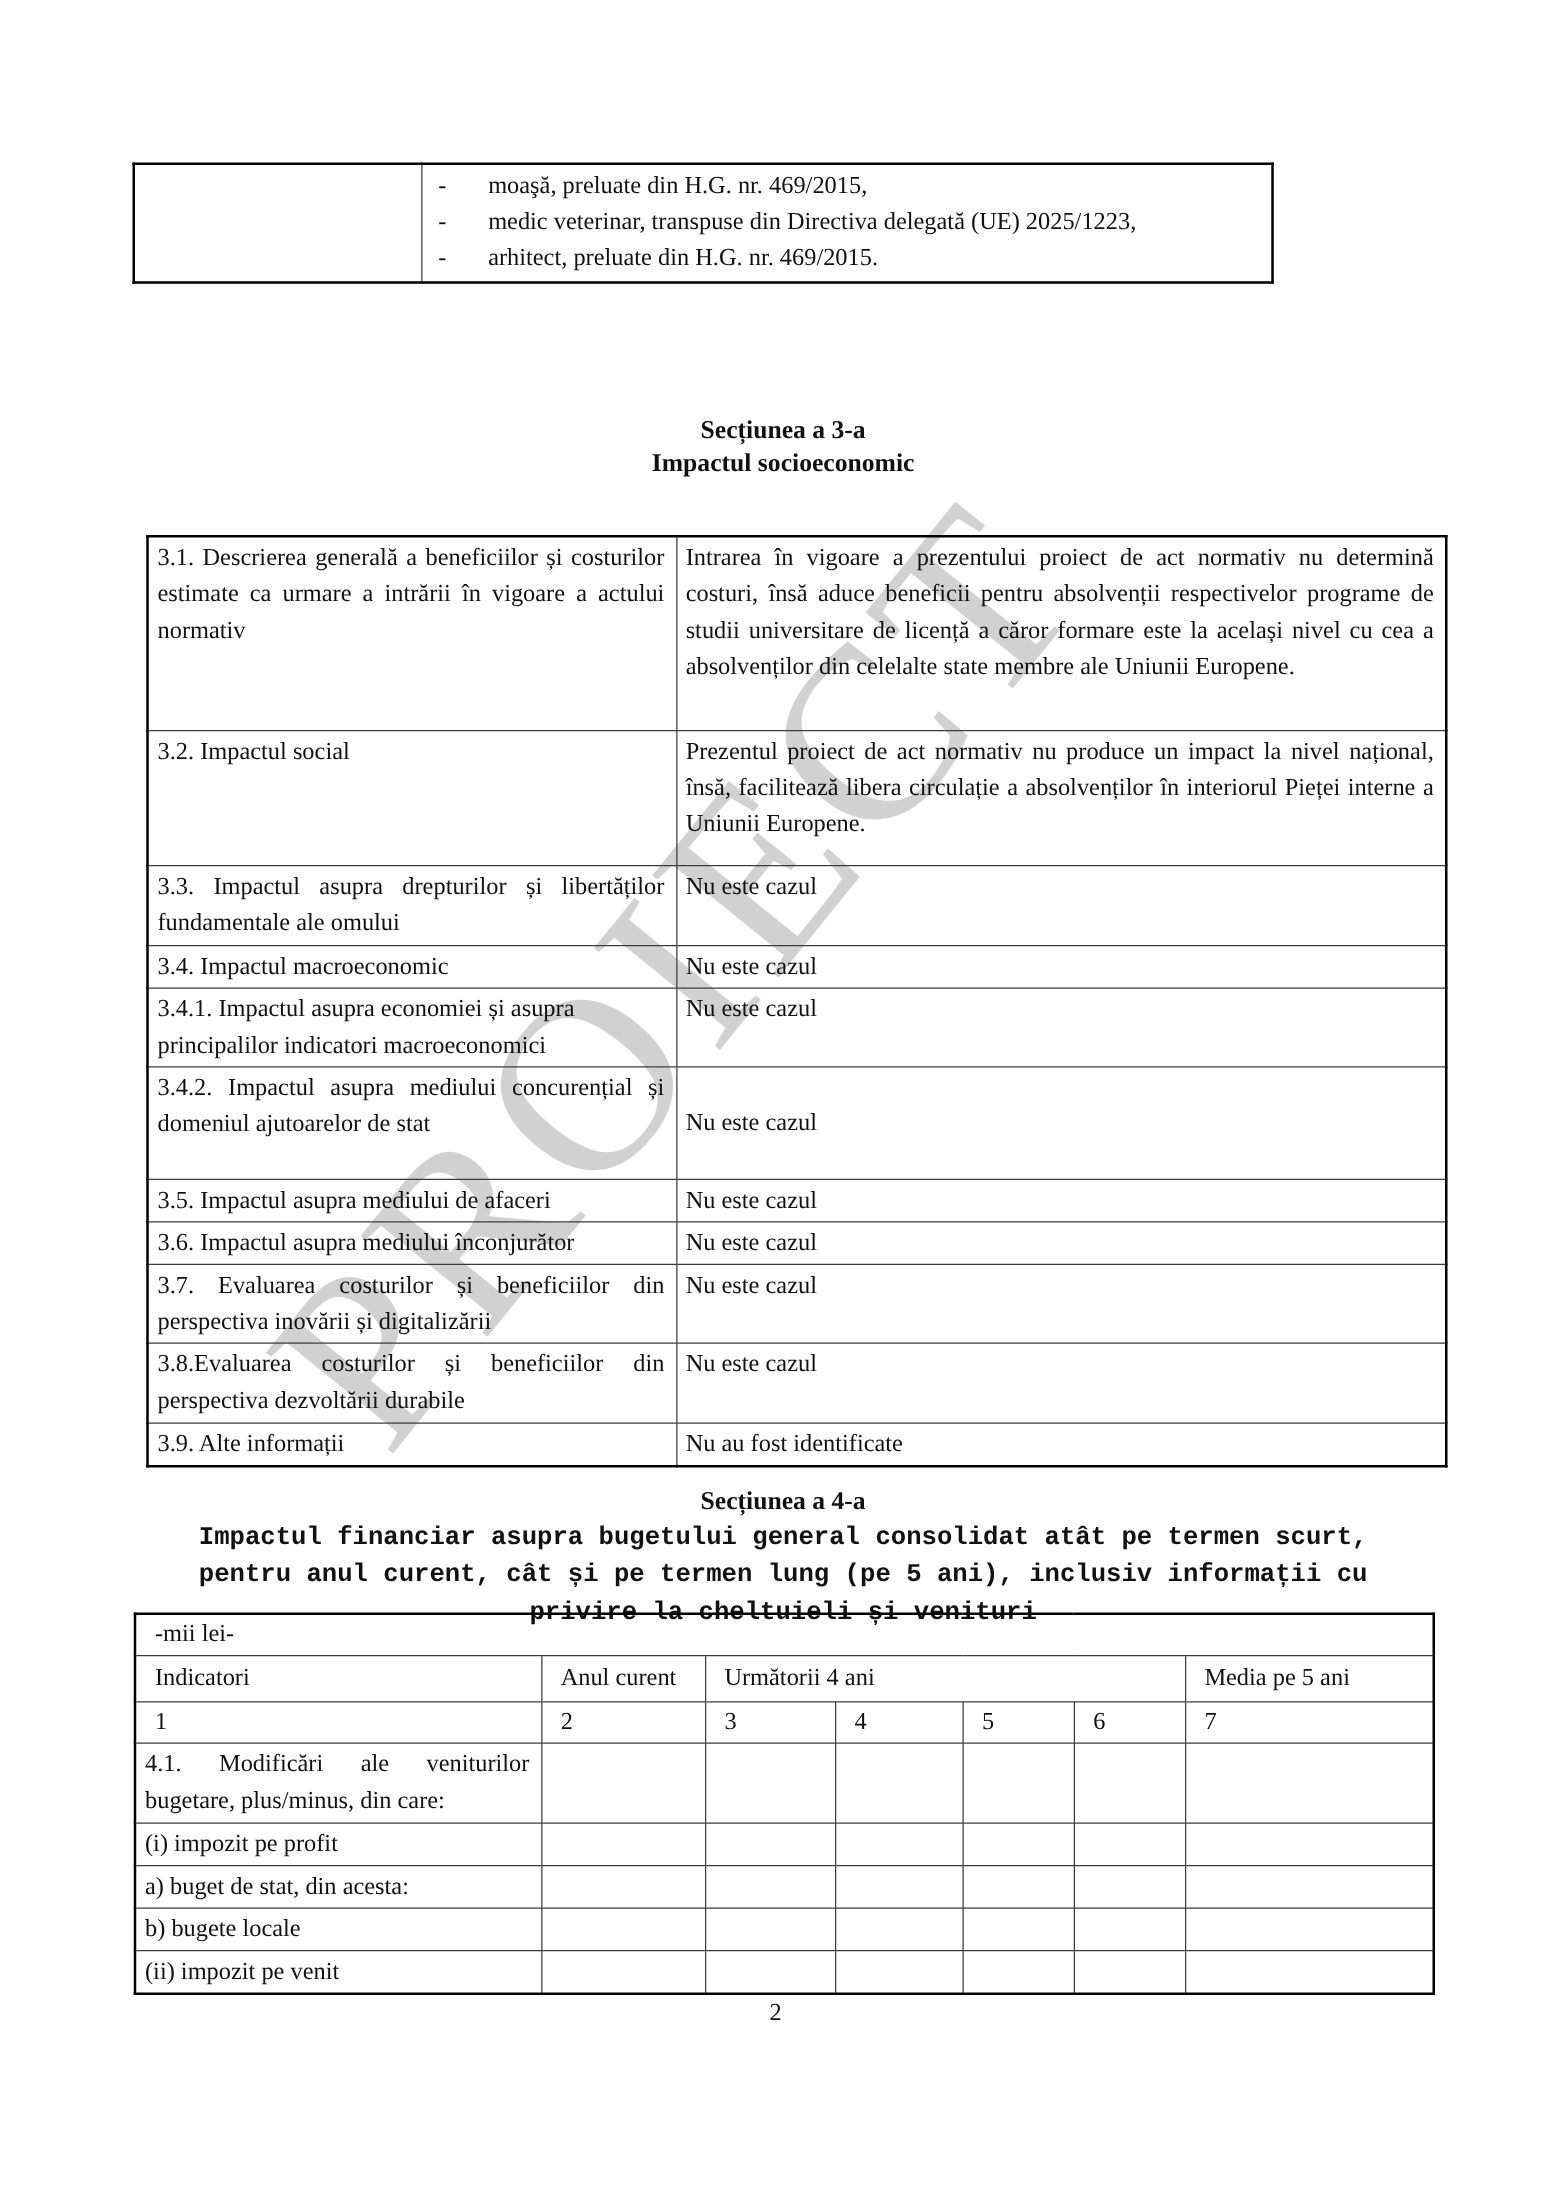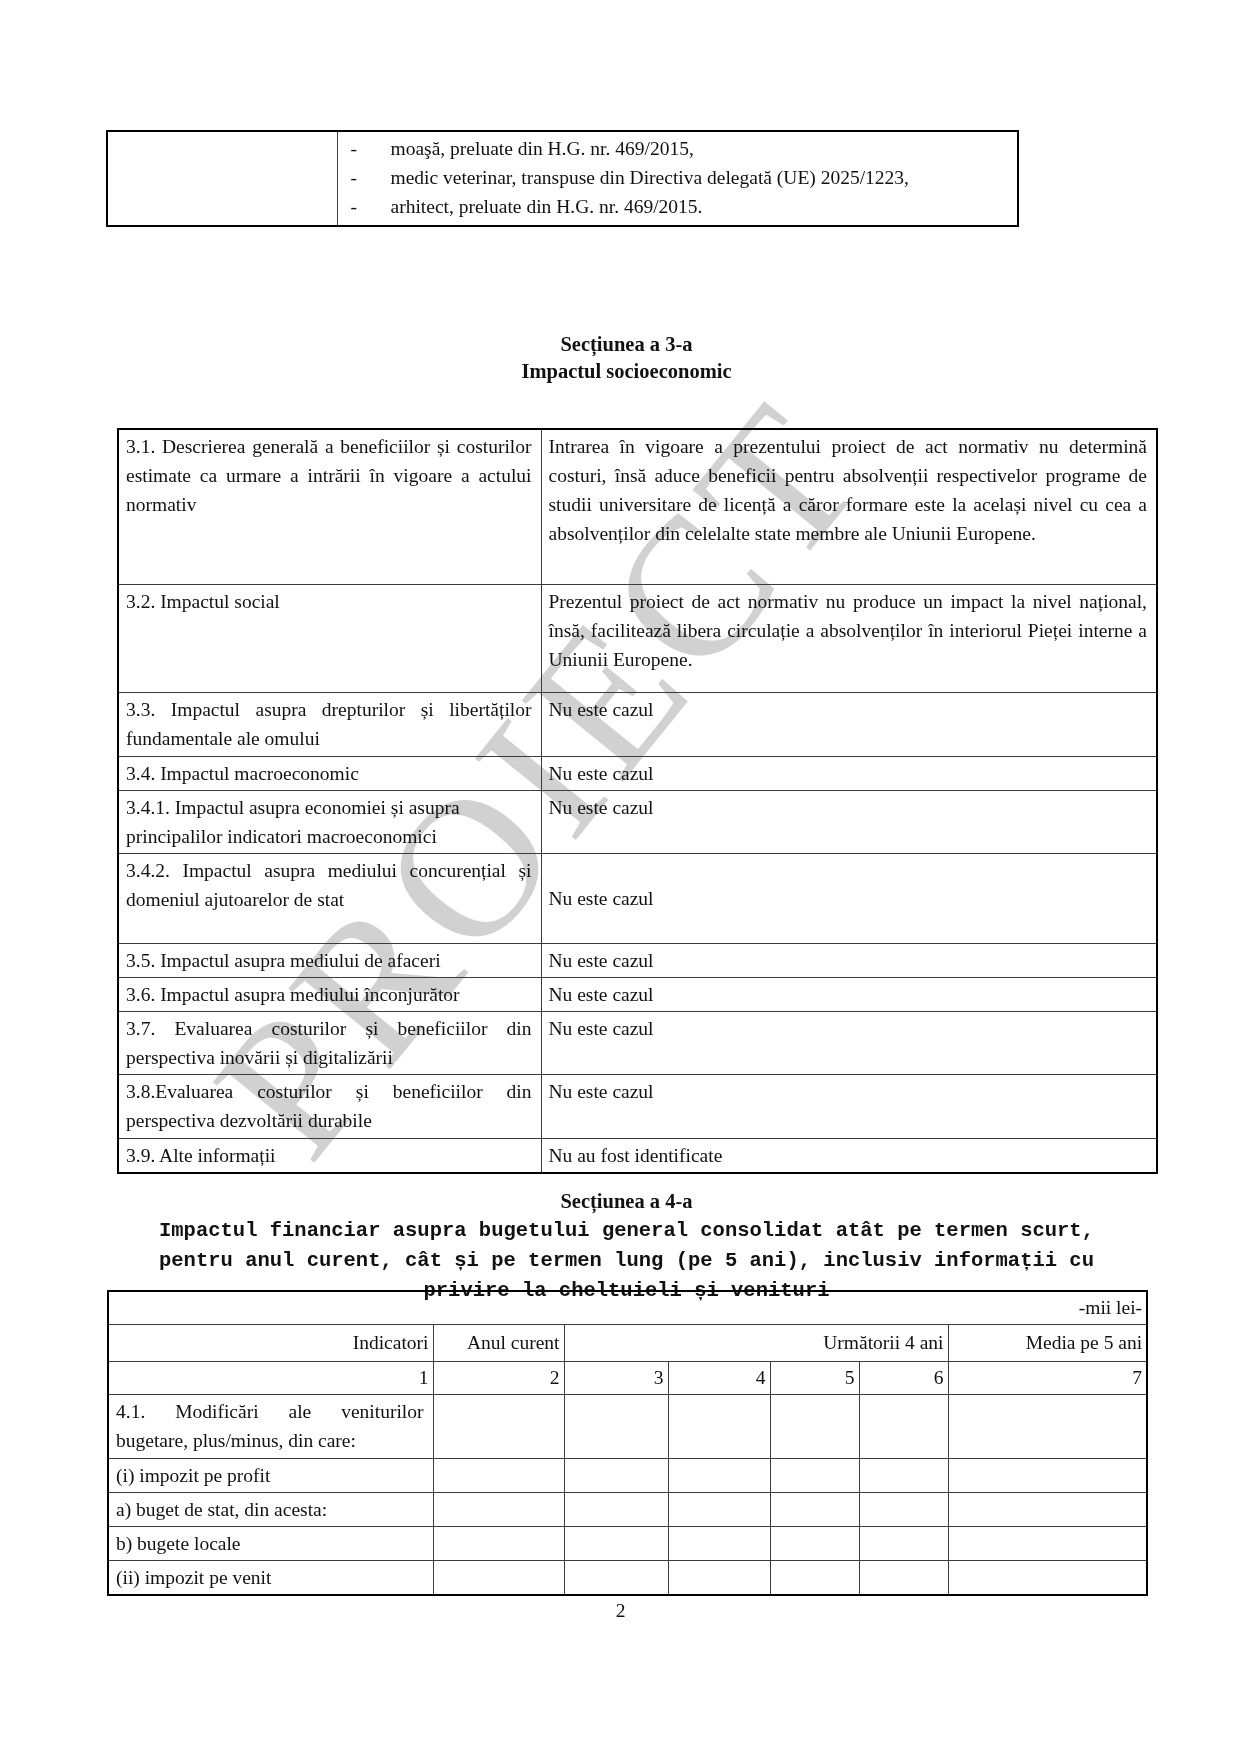--- a/index.html
+++ b/index.html
@@ -36,21 +36,21 @@
   }
   td{
     border:1.6px solid #3c3c3c;
     padding:2px 9px 2px 7px;
     vertical-align:top;
     overflow:hidden;
   }
   .outer{border:2.5px solid #000;}
   .just{text-align:justify;}
   .vmid{vertical-align:middle;}
-  .ctr{text-align:right;vertical-align:middle;padding:1px 4px;}
+  .ctr{text-align:left;vertical-align:middle;padding:1px 15px;}
   
   .tbl-top{position:absolute;left:106px;top:130px;width:911px;}
   
   .bullet{display:flex;}
   .bullet .dash{width:40px;flex:0 0 40px;padding-left:6px;}
   .bullet .btext{flex:1;}
   
   .tbl-s3{position:absolute;left:117px;top:428px;width:1039px;}
   
   .tbl-s4{position:absolute;left:107px;top:1290px;width:1039px;}

